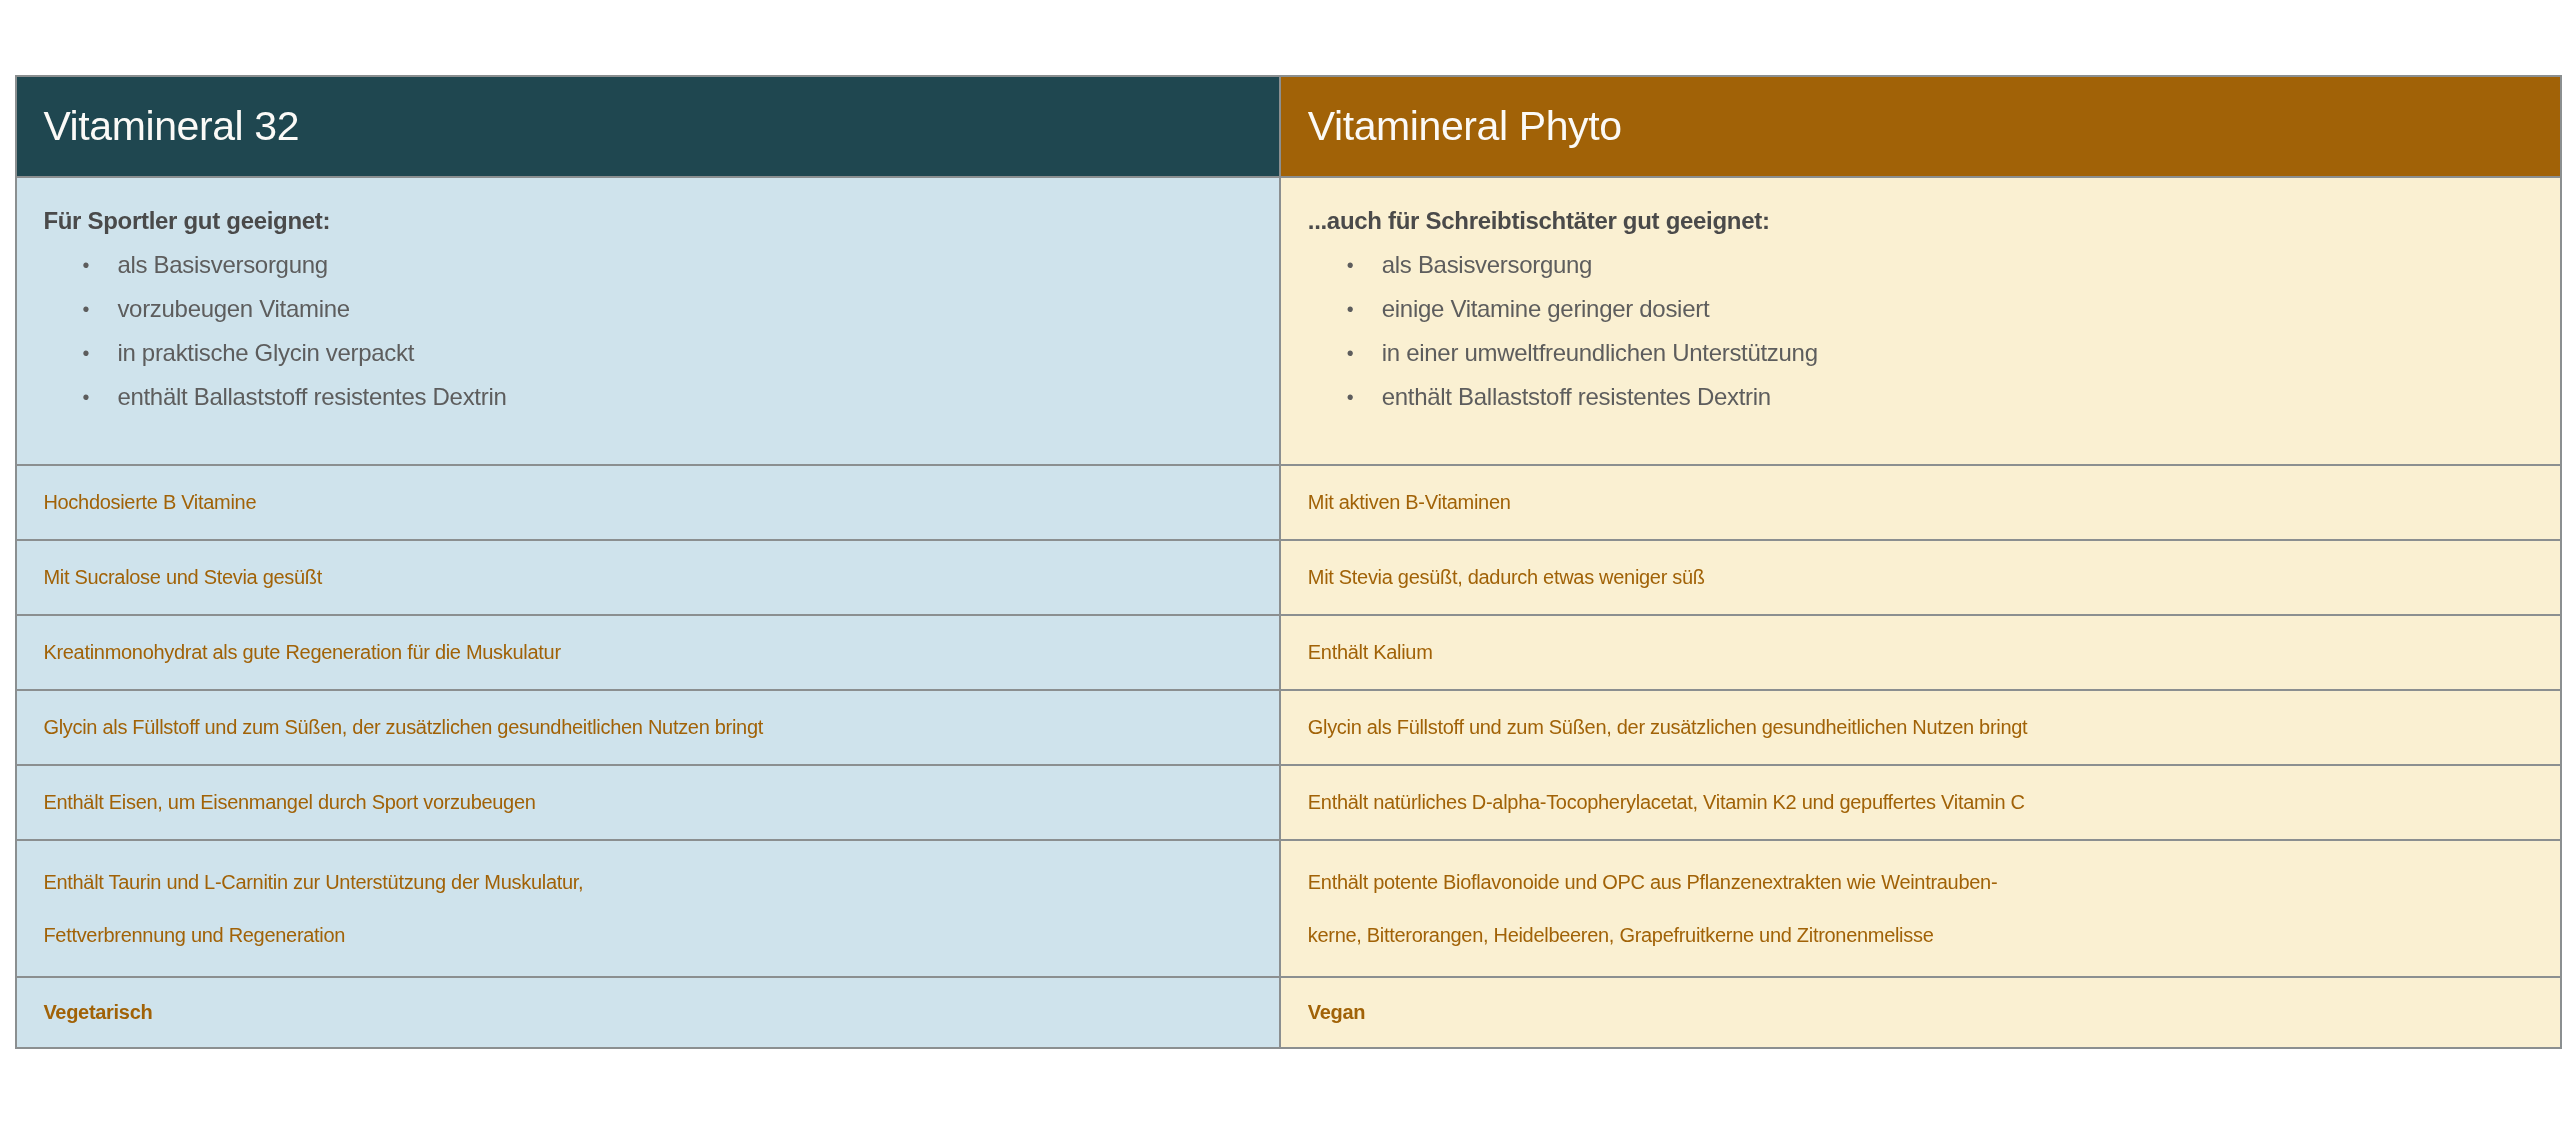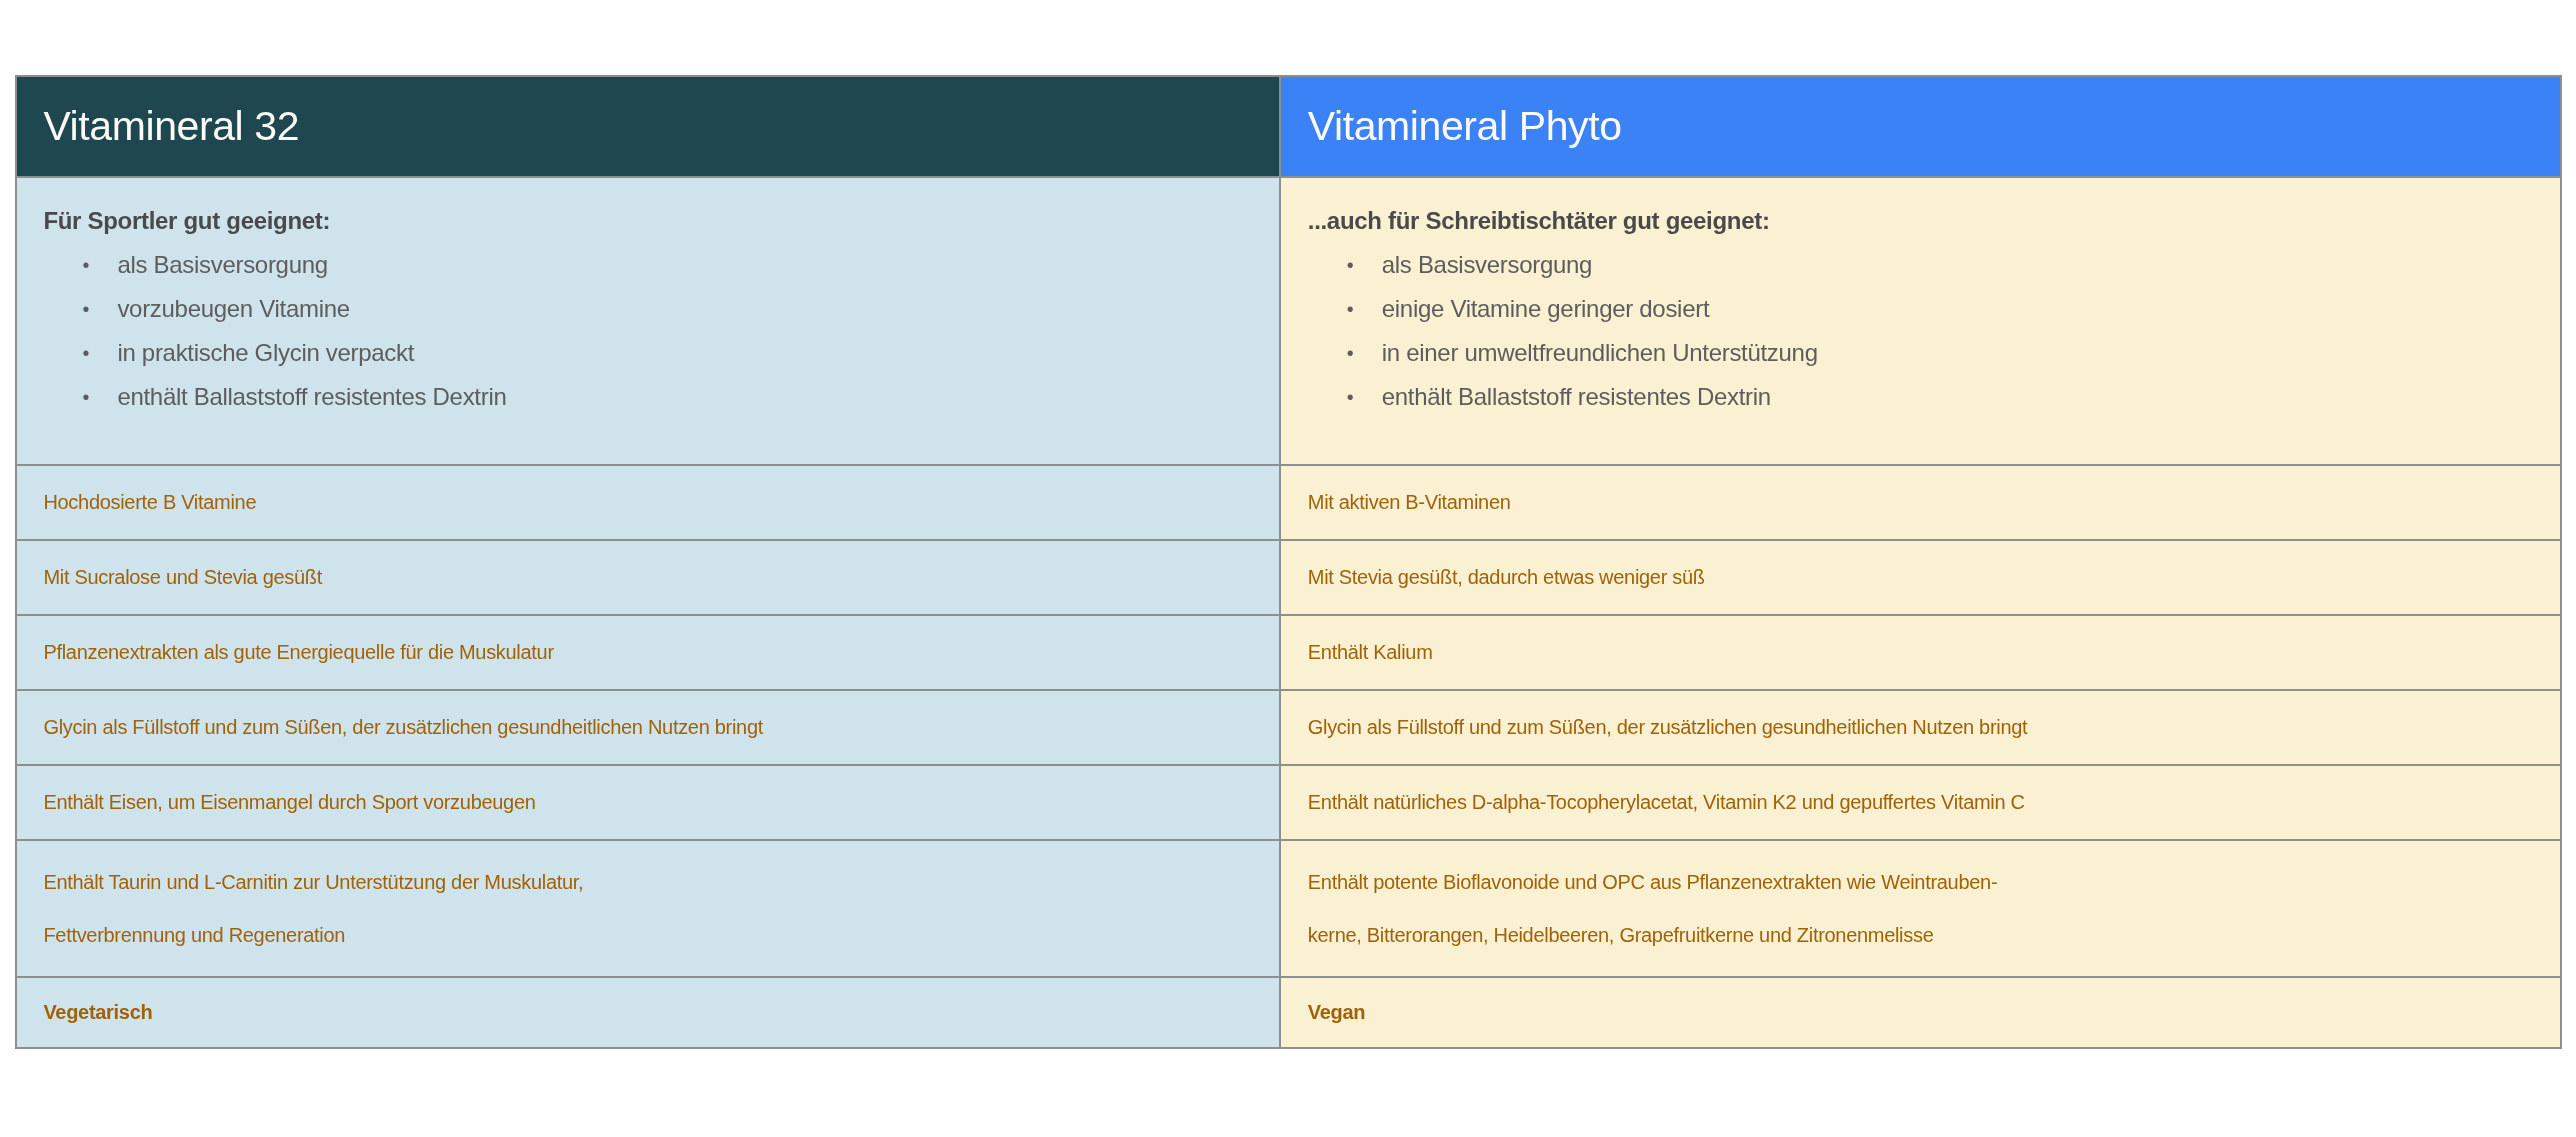--- a/index.html
+++ b/index.html
@@ -38,21 +38,21 @@
     width: 49.72%;
     background: #cfe3ec;
     border-right: 2.6px solid #8b8f90;
   }
   .cell.r {
     flex: 1;
     background: #faf0d2;
   }
   
   .row.header .cell {
-    background: #3b82f6;
+    background: #a16207;
     height: 99px;
     display: flex;
     align-items: center;
     color: #fbfaf7;
     font-size: 41px;
     letter-spacing: -0.4px;
   }
   .row.header .cell.l { background: #1f4750; }
   
   .row.intro .cell {
@@ -132,21 +132,21 @@
       <div class="cell l">Hochdosierte B Vitamine</div>
       <div class="cell r">Mit aktiven B-Vitaminen</div>
     </div>
 
     <div class="row body h-std">
       <div class="cell l">Mit Sucralose und Stevia gesüßt</div>
       <div class="cell r">Mit Stevia gesüßt, dadurch etwas weniger süß</div>
     </div>
 
     <div class="row body h-std">
-      <div class="cell l">Pflanzenextrakten als gute Energiequelle für die Muskulatur</div>
+      <div class="cell l">Kreatinmonohydrat als gute Regeneration für die Muskulatur</div>
       <div class="cell r">Enthält Kalium</div>
     </div>
 
     <div class="row body h-std">
       <div class="cell l">Glycin als Füllstoff und zum Süßen, der zusätzlichen gesundheitlichen Nutzen bringt</div>
       <div class="cell r">Glycin als Füllstoff und zum Süßen, der zusätzlichen gesundheitlichen Nutzen bringt</div>
     </div>
 
     <div class="row body h-std">
       <div class="cell l">Enthält Eisen, um Eisenmangel durch Sport vorzubeugen</div>

